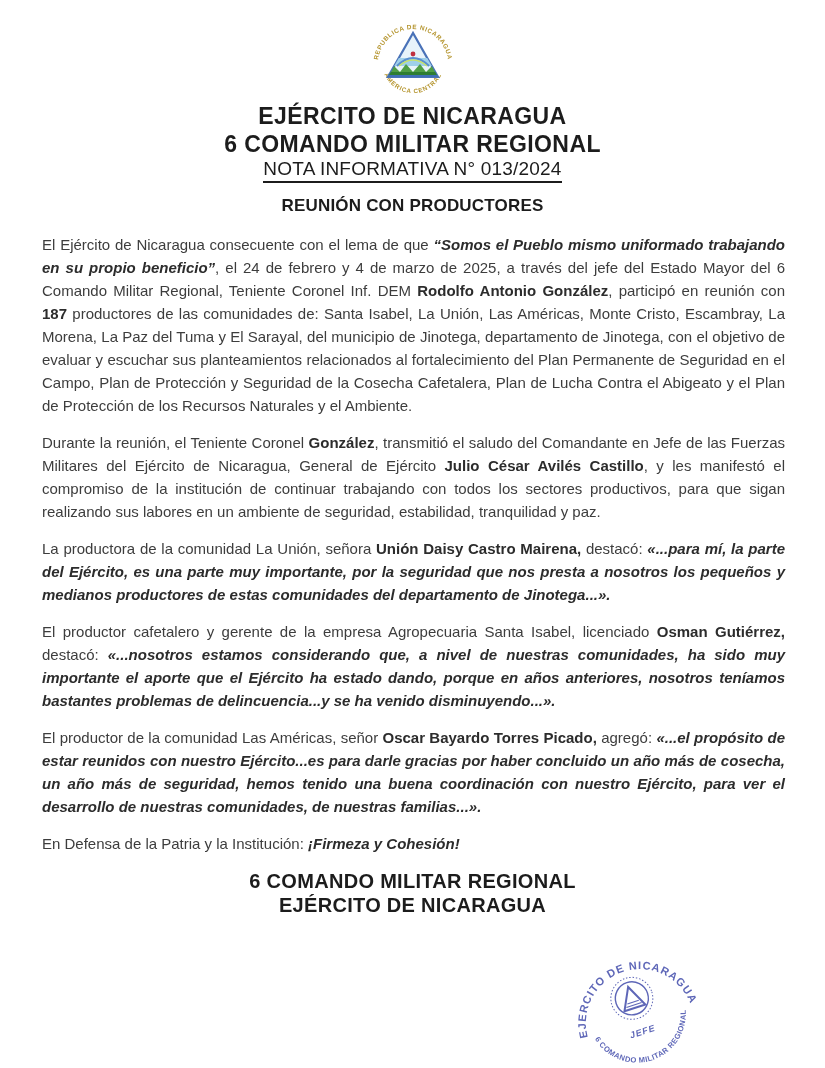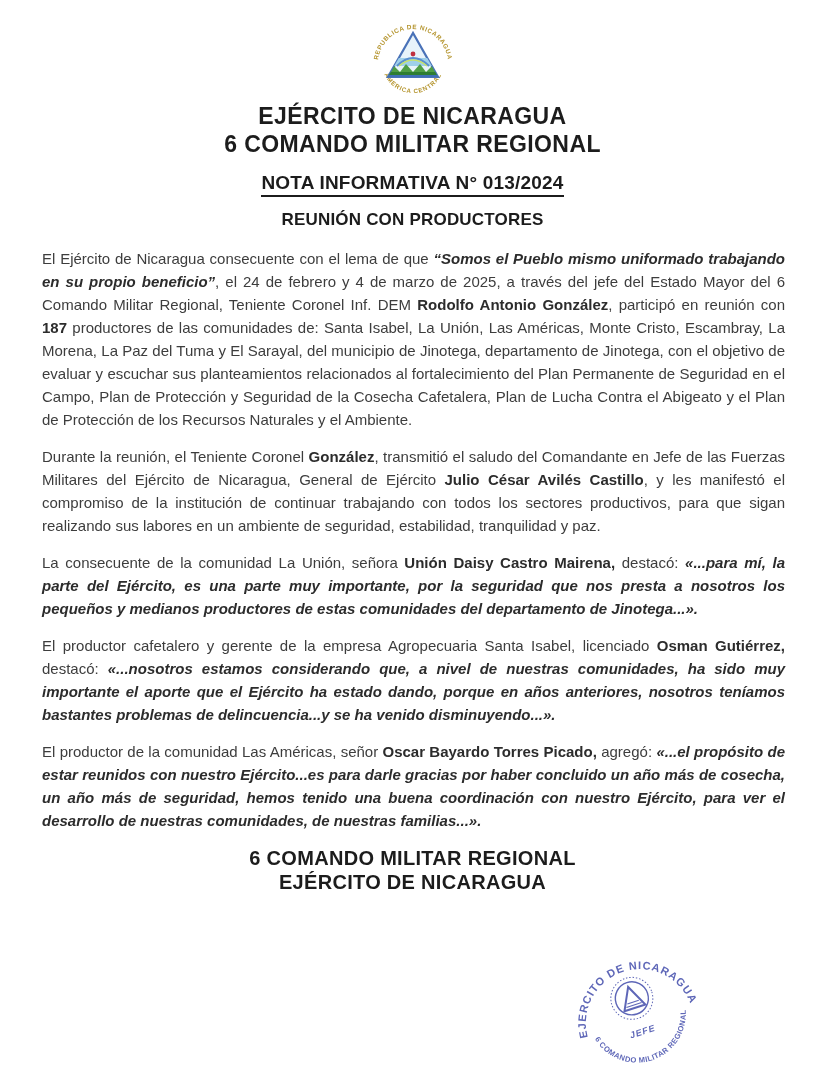--- a/index.html
+++ b/index.html
@@ -18,23 +18,22 @@
   .emblem { display: block; margin: 0 auto; width: 104px; height: 78px; }
   .title-line {
     font-size: 23px;
     font-weight: bold;
     color: #1c1c1c;
     line-height: 28px;
     letter-spacing: 0.4px;
   }
   .title-block { margin-top: 4px; }
   .doc-number {
-    margin-top: 14px;
     font-size: 19px;
-    font-weight: bold;
+    font-weight: normal;
     color: #1c1c1c;
     letter-spacing: 0.2px;
   }
   .doc-number .u { display: inline-block; border-bottom: 2px solid #1c1c1c; padding-bottom: 1px; }
   .doc-subject {
     margin-top: 13px;
     font-size: 17px;
     font-weight: bold;
     color: #1c1c1c;
     letter-spacing: 0.2px;
@@ -111,23 +110,24 @@
     <div class="doc-number">
       <span class="u">NOTA INFORMATIVA N° 013/2024</span>
     </div>
 
     <div class="doc-subject">REUNIÓN CON PRODUCTORES</div>
   </div>
 
   <div class="body-text">
       <p class="para"><span>El Ejército de Nicaragua consecuente con el lema de que </span><span class="b i">“Somos el Pueblo mismo uniformado trabajando en su propio beneficio”</span><span>, el 24 de febrero y 4 de marzo de 2025, a través del jefe del Estado Mayor del 6 Comando Militar Regional, Teniente Coronel Inf. DEM </span><span class="b">Rodolfo Antonio González</span><span>, participó en reunión con </span><span class="b">187</span><span> productores de las comunidades de: Santa Isabel, La Unión, Las Américas, Monte Cristo, Escambray, La Morena, La Paz del Tuma y El Sarayal, del municipio de Jinotega, departamento de Jinotega, con el objetivo de evaluar y escuchar sus planteamientos relacionados al fortalecimiento del Plan Permanente de Seguridad en el Campo, Plan de Protección y Seguridad de la Cosecha Cafetalera, Plan de Lucha Contra el Abigeato y el Plan de Protección de los Recursos Naturales y el Ambiente.</span></p>
       <p class="para"><span>Durante la reunión, el Teniente Coronel </span><span class="b">González</span><span>, transmitió el saludo del Comandante en Jefe de las Fuerzas Militares del Ejército de Nicaragua, General de Ejército </span><span class="b">Julio César Avilés Castillo</span><span>, y les manifestó el compromiso de la institución de continuar trabajando con todos los sectores productivos, para que sigan realizando sus labores en un ambiente de seguridad, estabilidad, tranquilidad y paz.</span></p>
-      <p class="para"><span>La consecuente de la comunidad La Unión, señora </span><span class="b">Unión Daisy Castro Mairena,</span><span> destacó: </span><span class="b i">«...para mí, la parte del Ejército, es una parte muy importante, por la seguridad que nos presta a nosotros los pequeños y medianos productores de estas comunidades del departamento de Jinotega...».</span></p>
+      <p class="para"><span>La productora de la comunidad La Unión, señora </span><span class="b">Unión Daisy Castro Mairena,</span><span> destacó: </span><span class="b i">«...para mí, la parte del Ejército, es una parte muy importante, por la seguridad que nos presta a nosotros los pequeños y medianos productores de estas comunidades del departamento de Jinotega...».</span></p>
       <p class="para"><span>El productor cafetalero y gerente de la empresa Agropecuaria Santa Isabel, licenciado </span><span class="b">Osman Gutiérrez,</span><span> destacó: </span><span class="b i">«...nosotros estamos considerando que, a nivel de nuestras comunidades, ha sido muy importante el aporte que el Ejército ha estado dando, porque en años anteriores, nosotros teníamos bastantes problemas de delincuencia...y se ha venido disminuyendo...».</span></p>
       <p class="para"><span>El productor de la comunidad Las Américas, señor </span><span class="b">Oscar Bayardo Torres Picado,</span><span> agregó: </span><span class="b i">«...el propósito de estar reunidos con nuestro Ejército...es para darle gracias por haber concluido un año más de cosecha, un año más de seguridad, hemos tenido una buena coordinación con nuestro Ejército, para ver el desarrollo de nuestras comunidades, de nuestras familias...».</span></p>
+      <p class="para"><span>En Defensa de la Patria y la Institución: </span><span class="b i">¡Firmeza y Cohesión!</span></p>
     </div>
 
   <div class="footer">
     <div>6 COMANDO MILITAR REGIONAL</div>
     <div>EJÉRCITO DE NICARAGUA</div>
   </div>
 
   <svg class="seal" viewBox="0 0 140 126">
     <defs>
       <path id="sealTop" d="M 16,82 A 54,54 0 1 1 124,82"></path>

